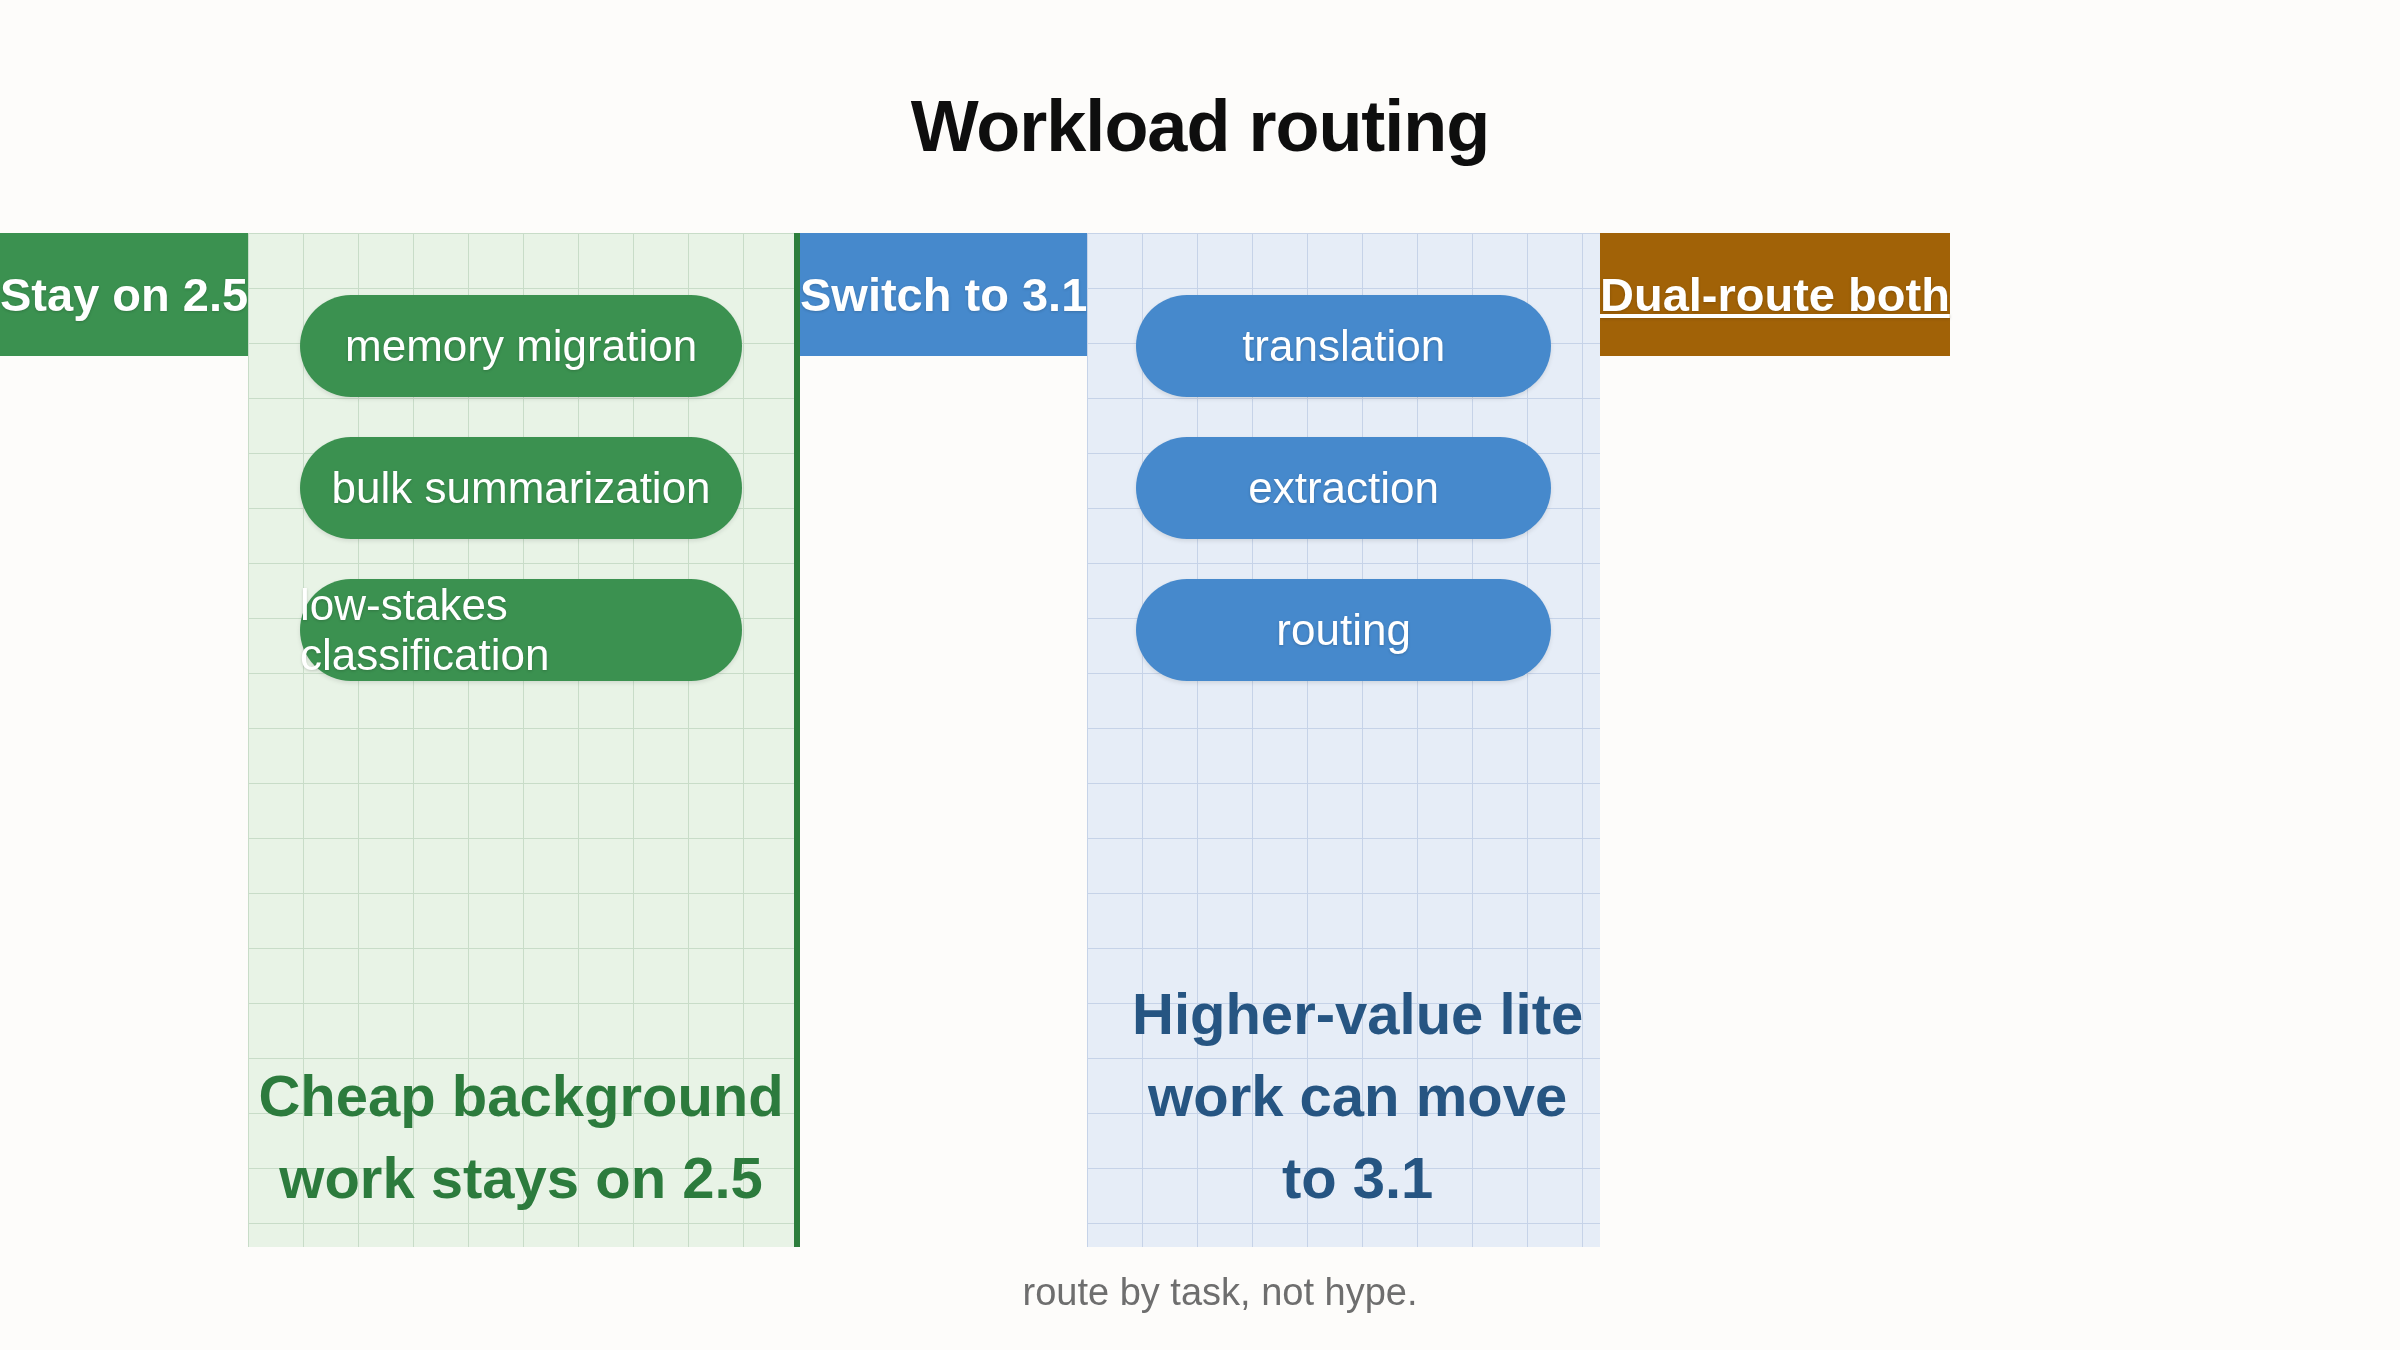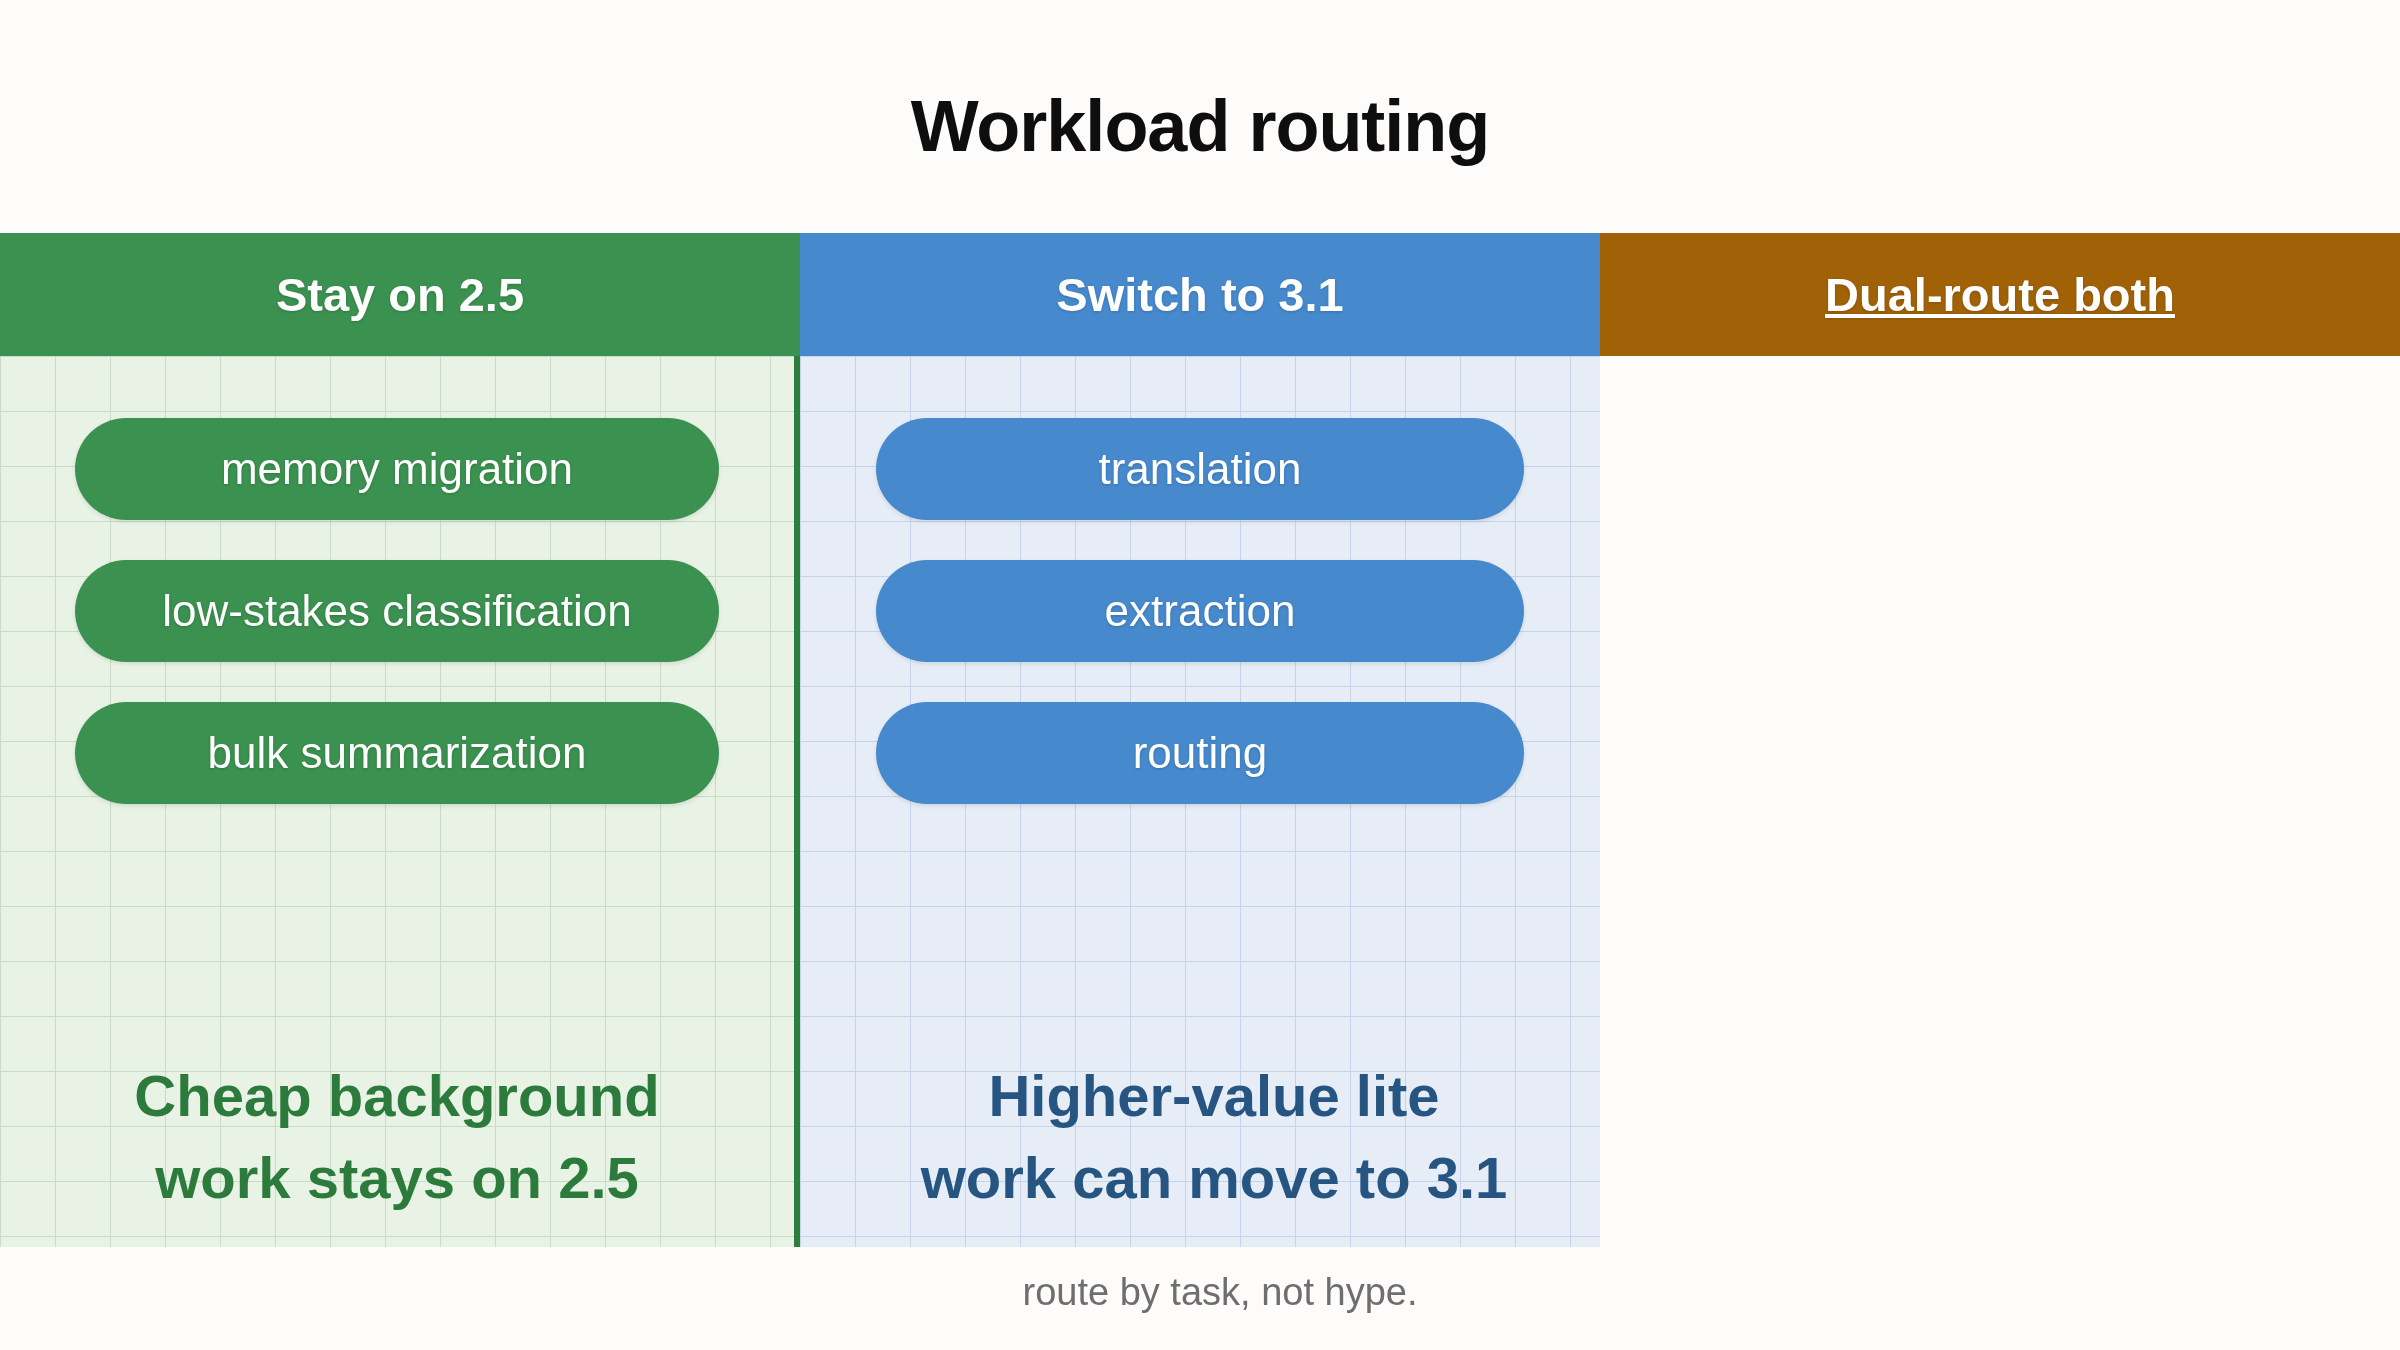--- a/index.html
+++ b/index.html
@@ -33,21 +33,20 @@
 
   
   .columns {
     display: flex;
     width: 2400px;
     height: 1014px;
   }
   .col {
     flex: 1 1 0;
     display: flex;
-    flex-direction: column;
   }
   .col-header {
     height: 123px;
     display: flex;
     align-items: center;
     justify-content: center;
     font-size: 47px;
     font-weight: bold;
     color: #ffffff;
     text-shadow: 0 1px 3px rgba(0,0,0,0.18);
@@ -147,22 +146,22 @@
     <div class="page-title">Workload routing</div>
   </div>
 
   <div class="columns">
 
     <section class="col">
       <header class="col-header header-green">Stay on 2.5</header>
       <div class="col-body body-green">
         <div class="pills">
           <div class="pill pill-green">memory migration</div>
+          <div class="pill pill-green">bulk summarization</div>
           <div class="pill pill-green">low-stakes classification</div>
-          <div class="pill pill-green">bulk summarization</div>
         </div>
         <div class="summary summary-green">
           <div>Cheap background</div>
           <div>work stays on 2.5</div>
         </div>
       </div>
     </section>
 
     <section class="col">
       <header class="col-header header-blue">Switch to 3.1</header>

